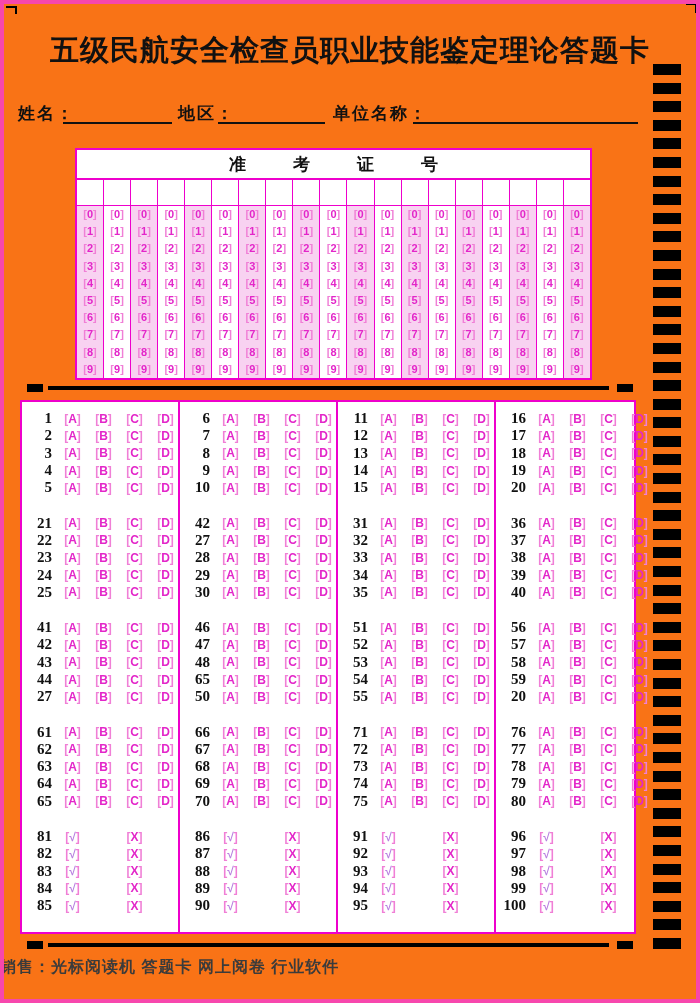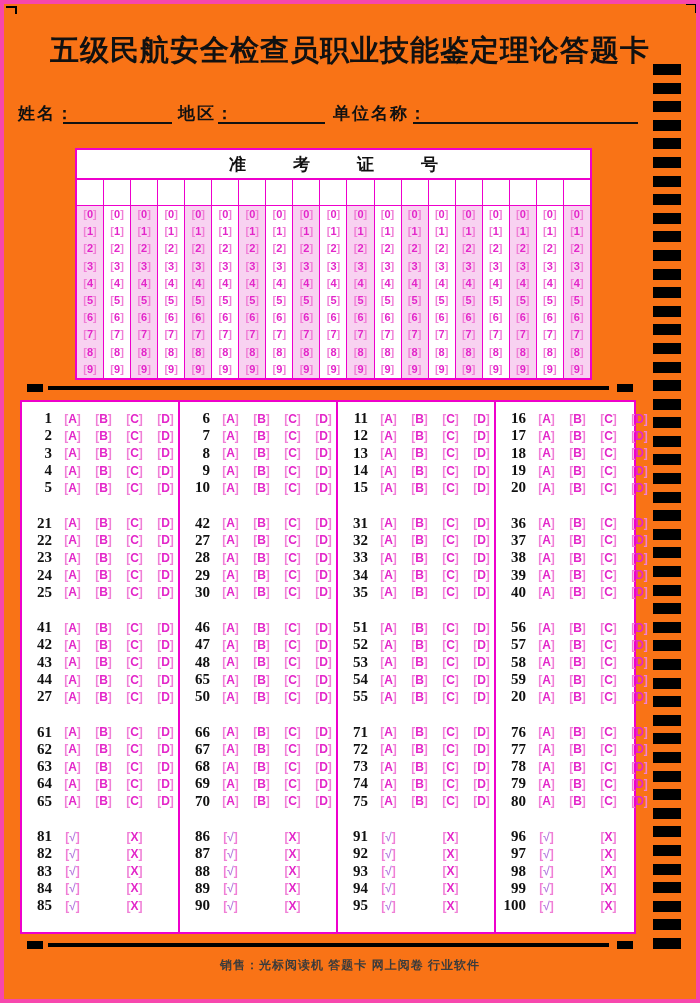--- a/index.html
+++ b/index.html
@@ -57,22 +57,22 @@
   .qnum{width:28px; text-align:right; margin-right:8px;
         font-family:"Liberation Serif", serif; font-size:15px; font-weight:700; color:var(--ink);}
   .opts{display:flex; gap:6px;}
   .opt{width:25px; display:inline-flex; justify-content:center; font-size:12px; font-weight:700;
        color:var(--text); white-space:nowrap;}
   .opt .bk{color:var(--bk);}
   .opt b{color:var(--text); font-weight:700;}
   .opt.check b{color:var(--check);}
   .opt.ghost{visibility:hidden;}
 
-  .footer{position:absolute; left:0; top:957px; width:100%; text-align:center;
-          font-size:12px; font-weight:700; color:var(--footer); letter-spacing:1px;}
+  .footer{position:absolute; left:0; top:957px; width:100%; text-align:left;
+          font-size:16px; font-weight:700; color:var(--footer); letter-spacing:1px;}
 
   
   .timing{position:absolute; left:653px; top:64px; display:flex; flex-direction:column;}
   .mark{width:28px; height:11px; background:#000; margin-bottom:7.6px;}
 </style>
 </head>
 <body>
 
 <div class="page">
   <div class="page-border"></div>

